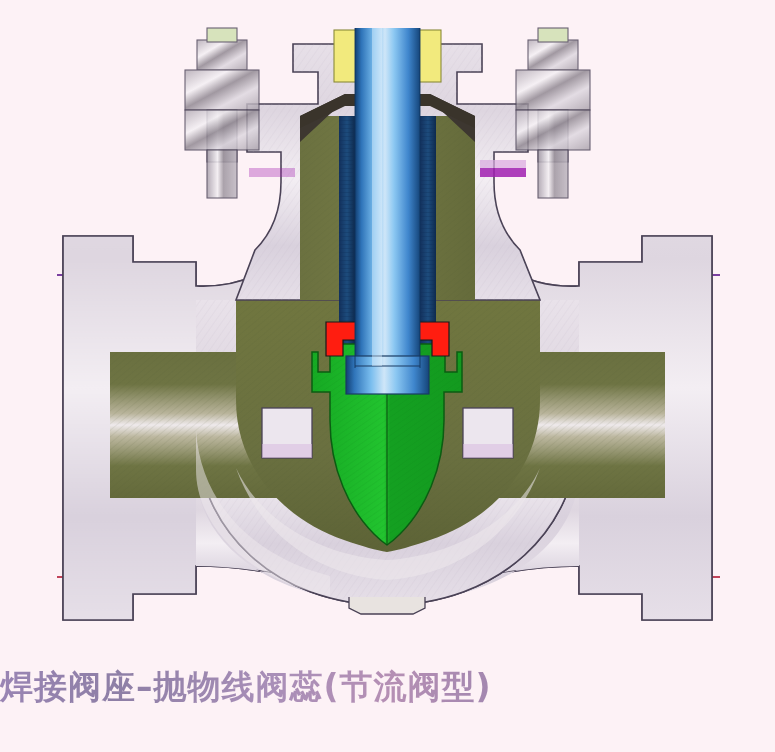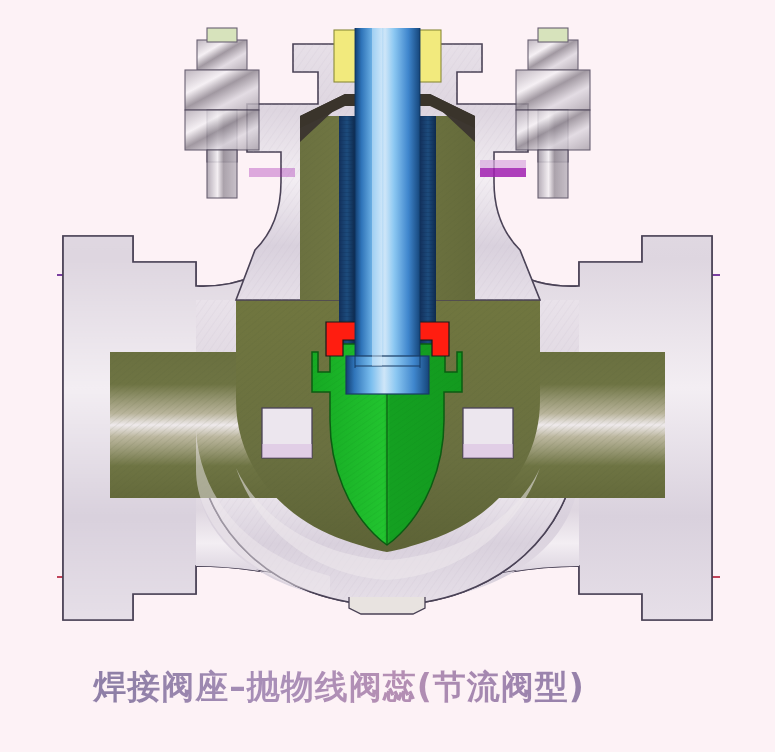--- a/index.html
+++ b/index.html
@@ -8,21 +8,20 @@
     background:#fdf2f6;
     font-family:"DejaVu Sans","Liberation Sans",sans-serif;
     overflow:hidden;
     position:relative;
   }
   #stage{position:absolute;left:0;top:0;width:775px;height:752px;}
   svg{display:block;}
   .caption{
     position:absolute;
     left:0;top:665px;width:678px;
-    text-align:center;
     font-size:33px;
     font-weight:700;
     letter-spacing:1px;
     color:#8c7b9c;
     font-family:"DejaVu Sans","Liberation Sans",sans-serif;
     background:linear-gradient(100deg,#9a85b4 0%,#8e7fa6 18%,#a98fb8 40%,#b58fb4 58%,#9c84ae 78%,#8a7ba0 100%);
     -webkit-background-clip:text;
     background-clip:text;
     -webkit-text-fill-color:transparent;
     white-space:nowrap;

